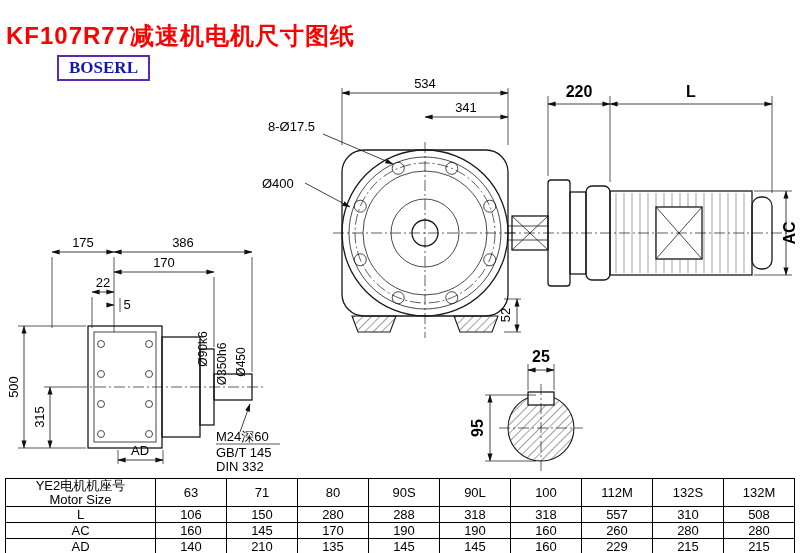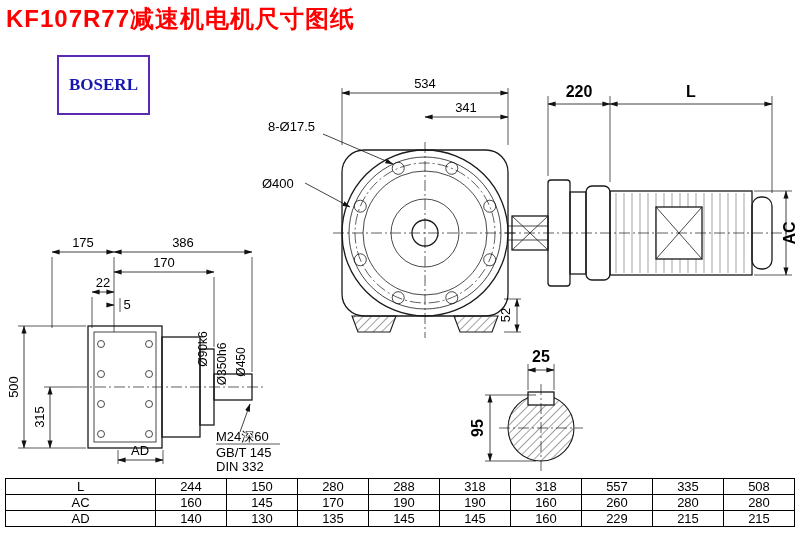--- a/index.html
+++ b/index.html
@@ -1,21 +1,21 @@
 <!DOCTYPE html>
 <html><head>
 <meta charset="utf-8">
 <style>
   * { margin:0; padding:0; box-sizing:border-box; }
   html,body { width:800px; height:553px; background:#ffffff; overflow:hidden;
               font-family:"Liberation Sans", sans-serif; position:relative; }
-  .title { position:absolute; left:6px; top:3px; font-size:24px; font-weight:bold;
+  .title { position:absolute; left:6px; top:20px; font-size:24px; font-weight:bold;
            color:#ff0000; letter-spacing:1px; white-space:nowrap; }
   .logo  { position:absolute; left:57px; top:55px; border:2px solid #5b2ab5;
-           padding:18px 10px; font-family:"Liberation Serif", serif; font-weight:bold;
+           padding:1px 10px; font-family:"Liberation Serif", serif; font-weight:bold;
            font-size:17px; color:#1515b0; background:#fff; }
   svg.drawing { position:absolute; left:0; top:0; }
 
   
   .ol  { fill:none; stroke:#1a1a1a; stroke-width:1.3; }
   .tl  { fill:none; stroke:#1a1a1a; stroke-width:0.8; }
   .cl  { fill:none; stroke:#1a1a1a; stroke-width:0.7; stroke-dasharray:11 3 2 3; }
   .dl  { fill:none; stroke:#111; stroke-width:0.8; }
   .ext { stroke:#111; stroke-width:0.7; }
   .fin { stroke:#666; stroke-width:0.6; }
@@ -236,48 +236,63 @@
       <col>
       <col>
       <col>
       <col>
       <col>
       <col>
       <col>
       <col>
   </colgroup>
   <tbody>
+    <tr class="hdr">
+      <td>
+        <div class="cn">YE2电机机座号</div>
+        <div class="en">Motor Size</div>
+      </td>
+      <td>63</td>
+      <td>71</td>
+      <td>80</td>
+      <td>90S</td>
+      <td>90L</td>
+      <td>100</td>
+      <td>112M</td>
+      <td>132S</td>
+      <td>132M</td>
+    </tr>
     <tr>
       <td>L</td>
-      <td>244</td>
+      <td>106</td>
       <td>150</td>
       <td>280</td>
       <td>288</td>
       <td>318</td>
       <td>318</td>
       <td>557</td>
-      <td>335</td>
+      <td>310</td>
       <td>508</td>
     </tr>
     <tr>
       <td>AC</td>
       <td>160</td>
       <td>145</td>
       <td>170</td>
       <td>190</td>
       <td>190</td>
       <td>160</td>
       <td>260</td>
       <td>280</td>
       <td>280</td>
     </tr>
     <tr>
       <td>AD</td>
       <td>140</td>
-      <td>130</td>
+      <td>210</td>
       <td>135</td>
       <td>145</td>
       <td>145</td>
       <td>160</td>
       <td>229</td>
       <td>215</td>
       <td>215</td>
     </tr>
   </tbody>
 </table>

